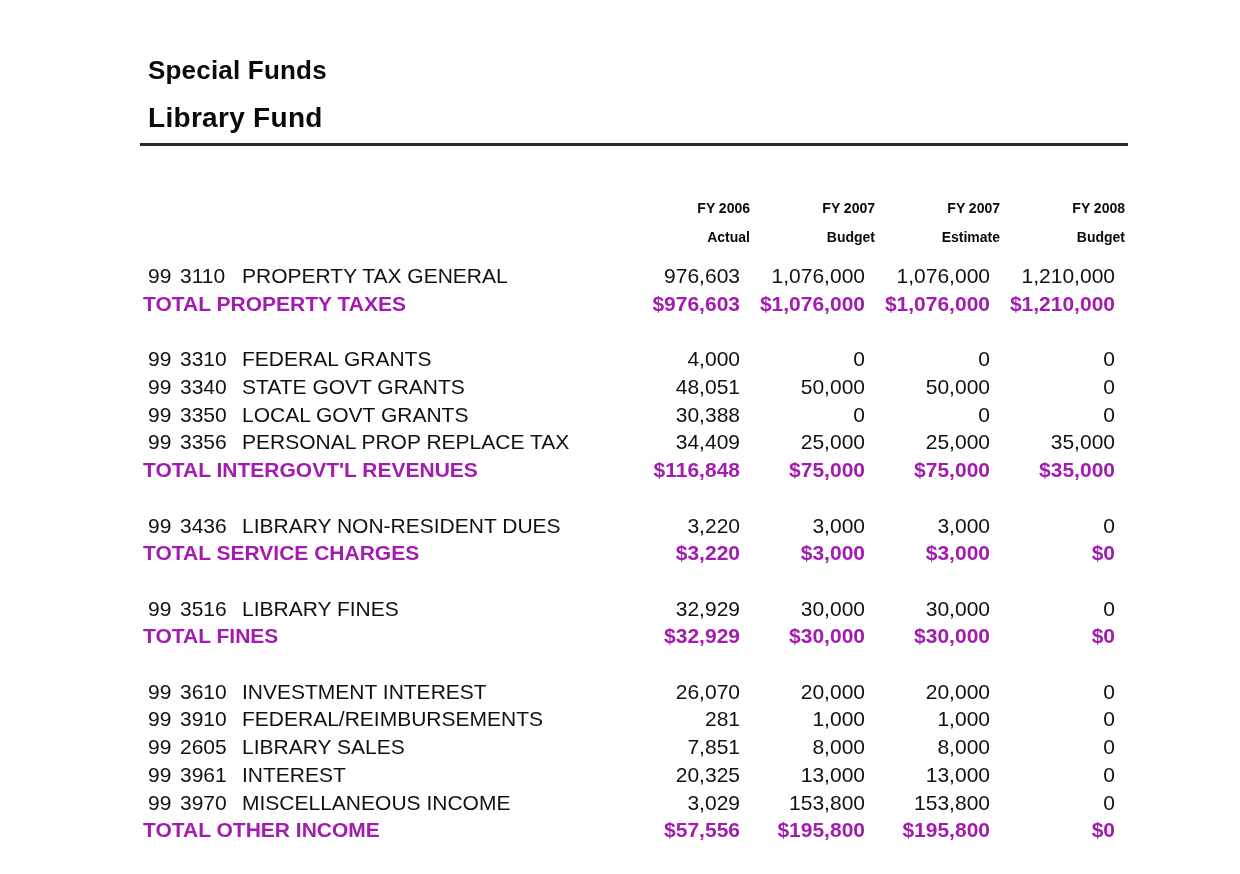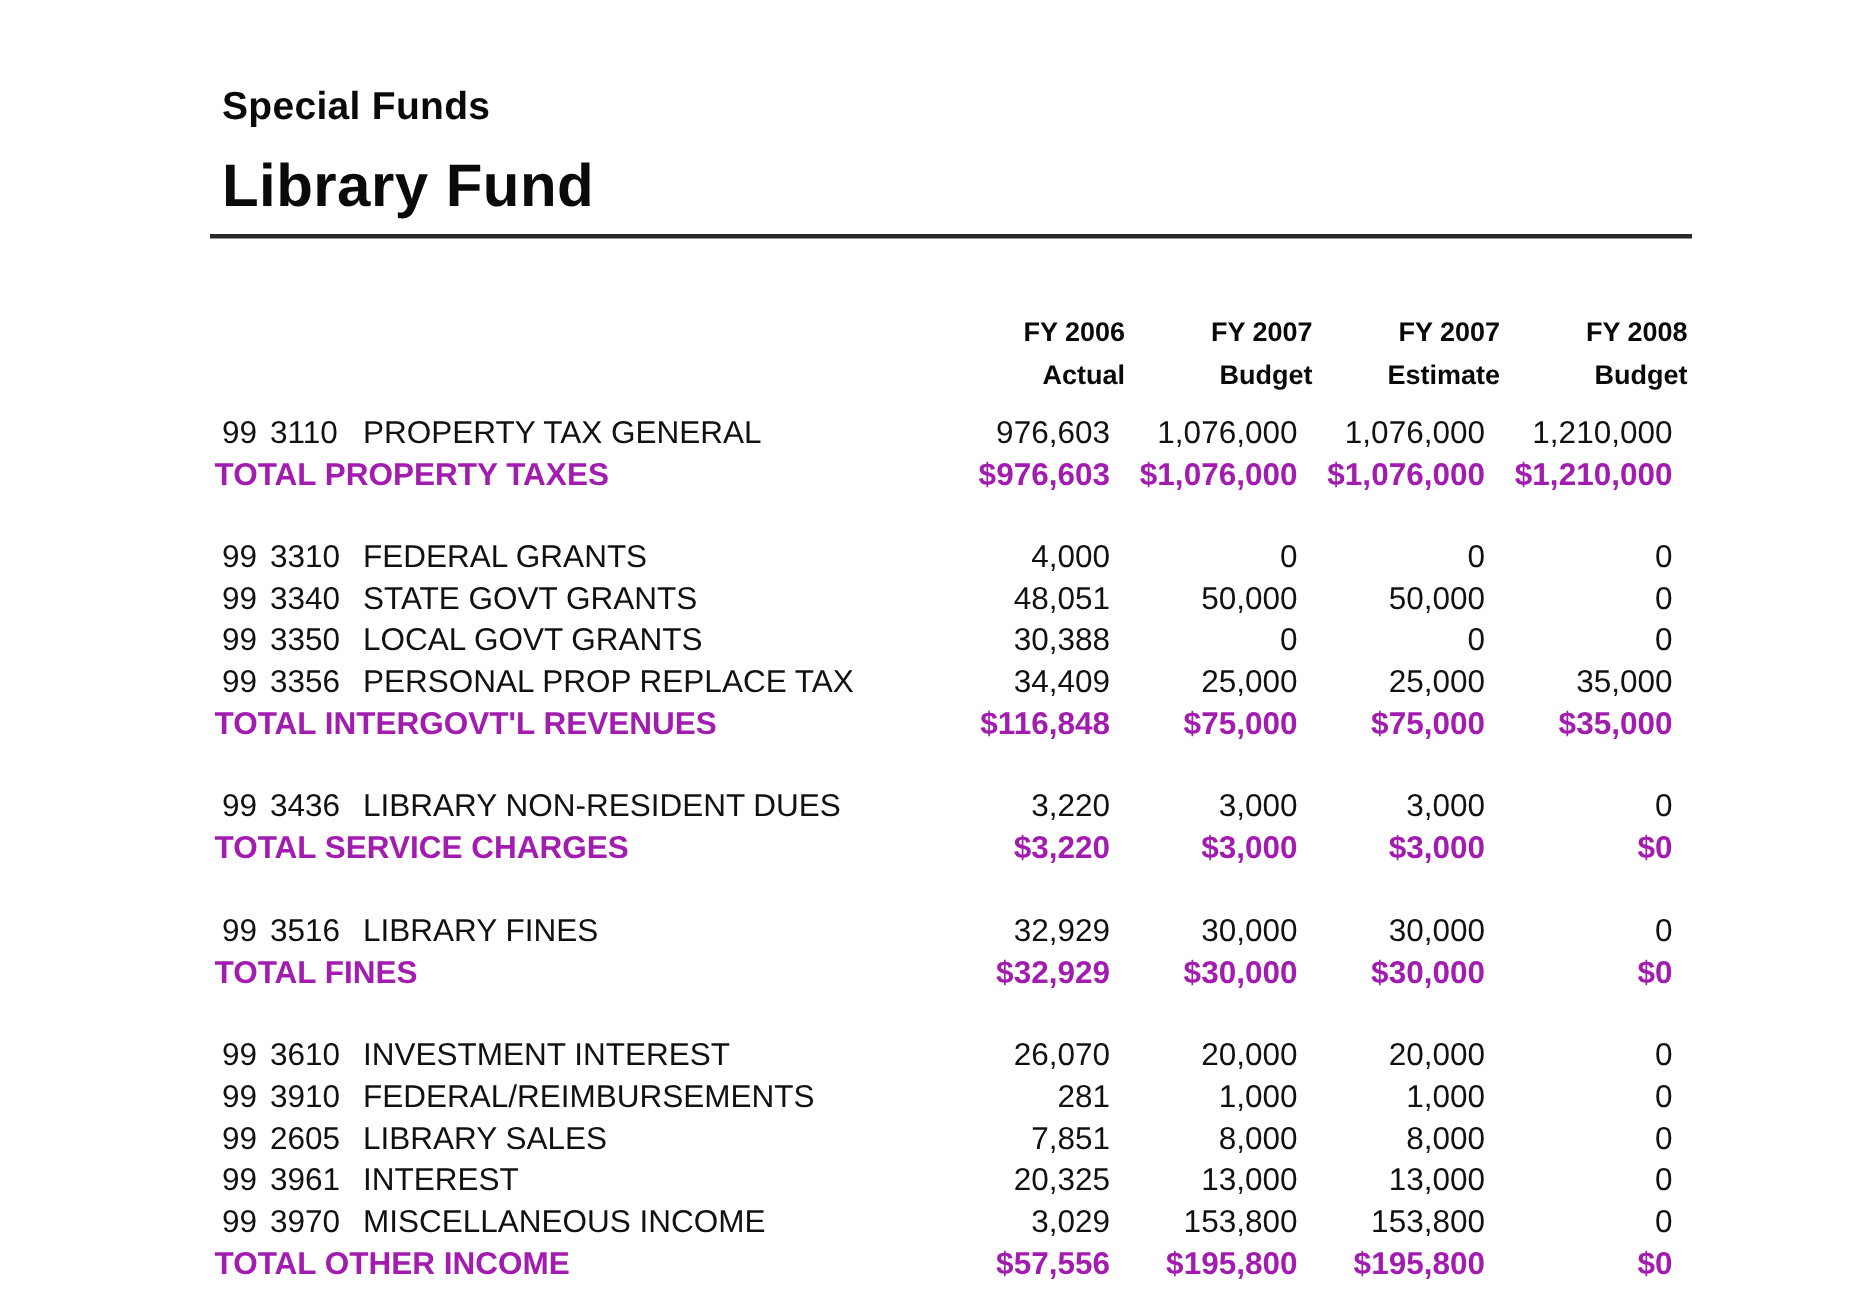--- a/index.html
+++ b/index.html
@@ -21,21 +21,21 @@
     height: 874px;
   }
   .section-title {
     font-size: 26px;
     font-weight: 700;
     color: #0a0a0a;
     letter-spacing: 0.2px;
     line-height: 1.15;
   }
   .fund-title {
-    font-size: 40px;
+    font-size: 28px;
     font-weight: 700;
     color: #0a0a0a;
     letter-spacing: 0.3px;
     margin-top: 17px;
     line-height: 1.05;
   }
   .rule {
     width: 988px;
     margin-left: -8px;
     border: 0;
@@ -52,21 +52,21 @@
     align-items: baseline;
   }
   .header-row {
     margin-bottom: 10px;
   }
   .c-head {
     display: flex;
     flex-direction: column;
     text-align: right;
     font-weight: 700;
-    font-size: 18px;
+    font-size: 14px;
     line-height: 29px;
     color: #0a0a0a;
   }
   .head-spacer { grid-column: 1 / 4; }
   .row {
     font-size: 21px;
     line-height: 27.7px;
     font-weight: 400;
   }
   .c-num {

